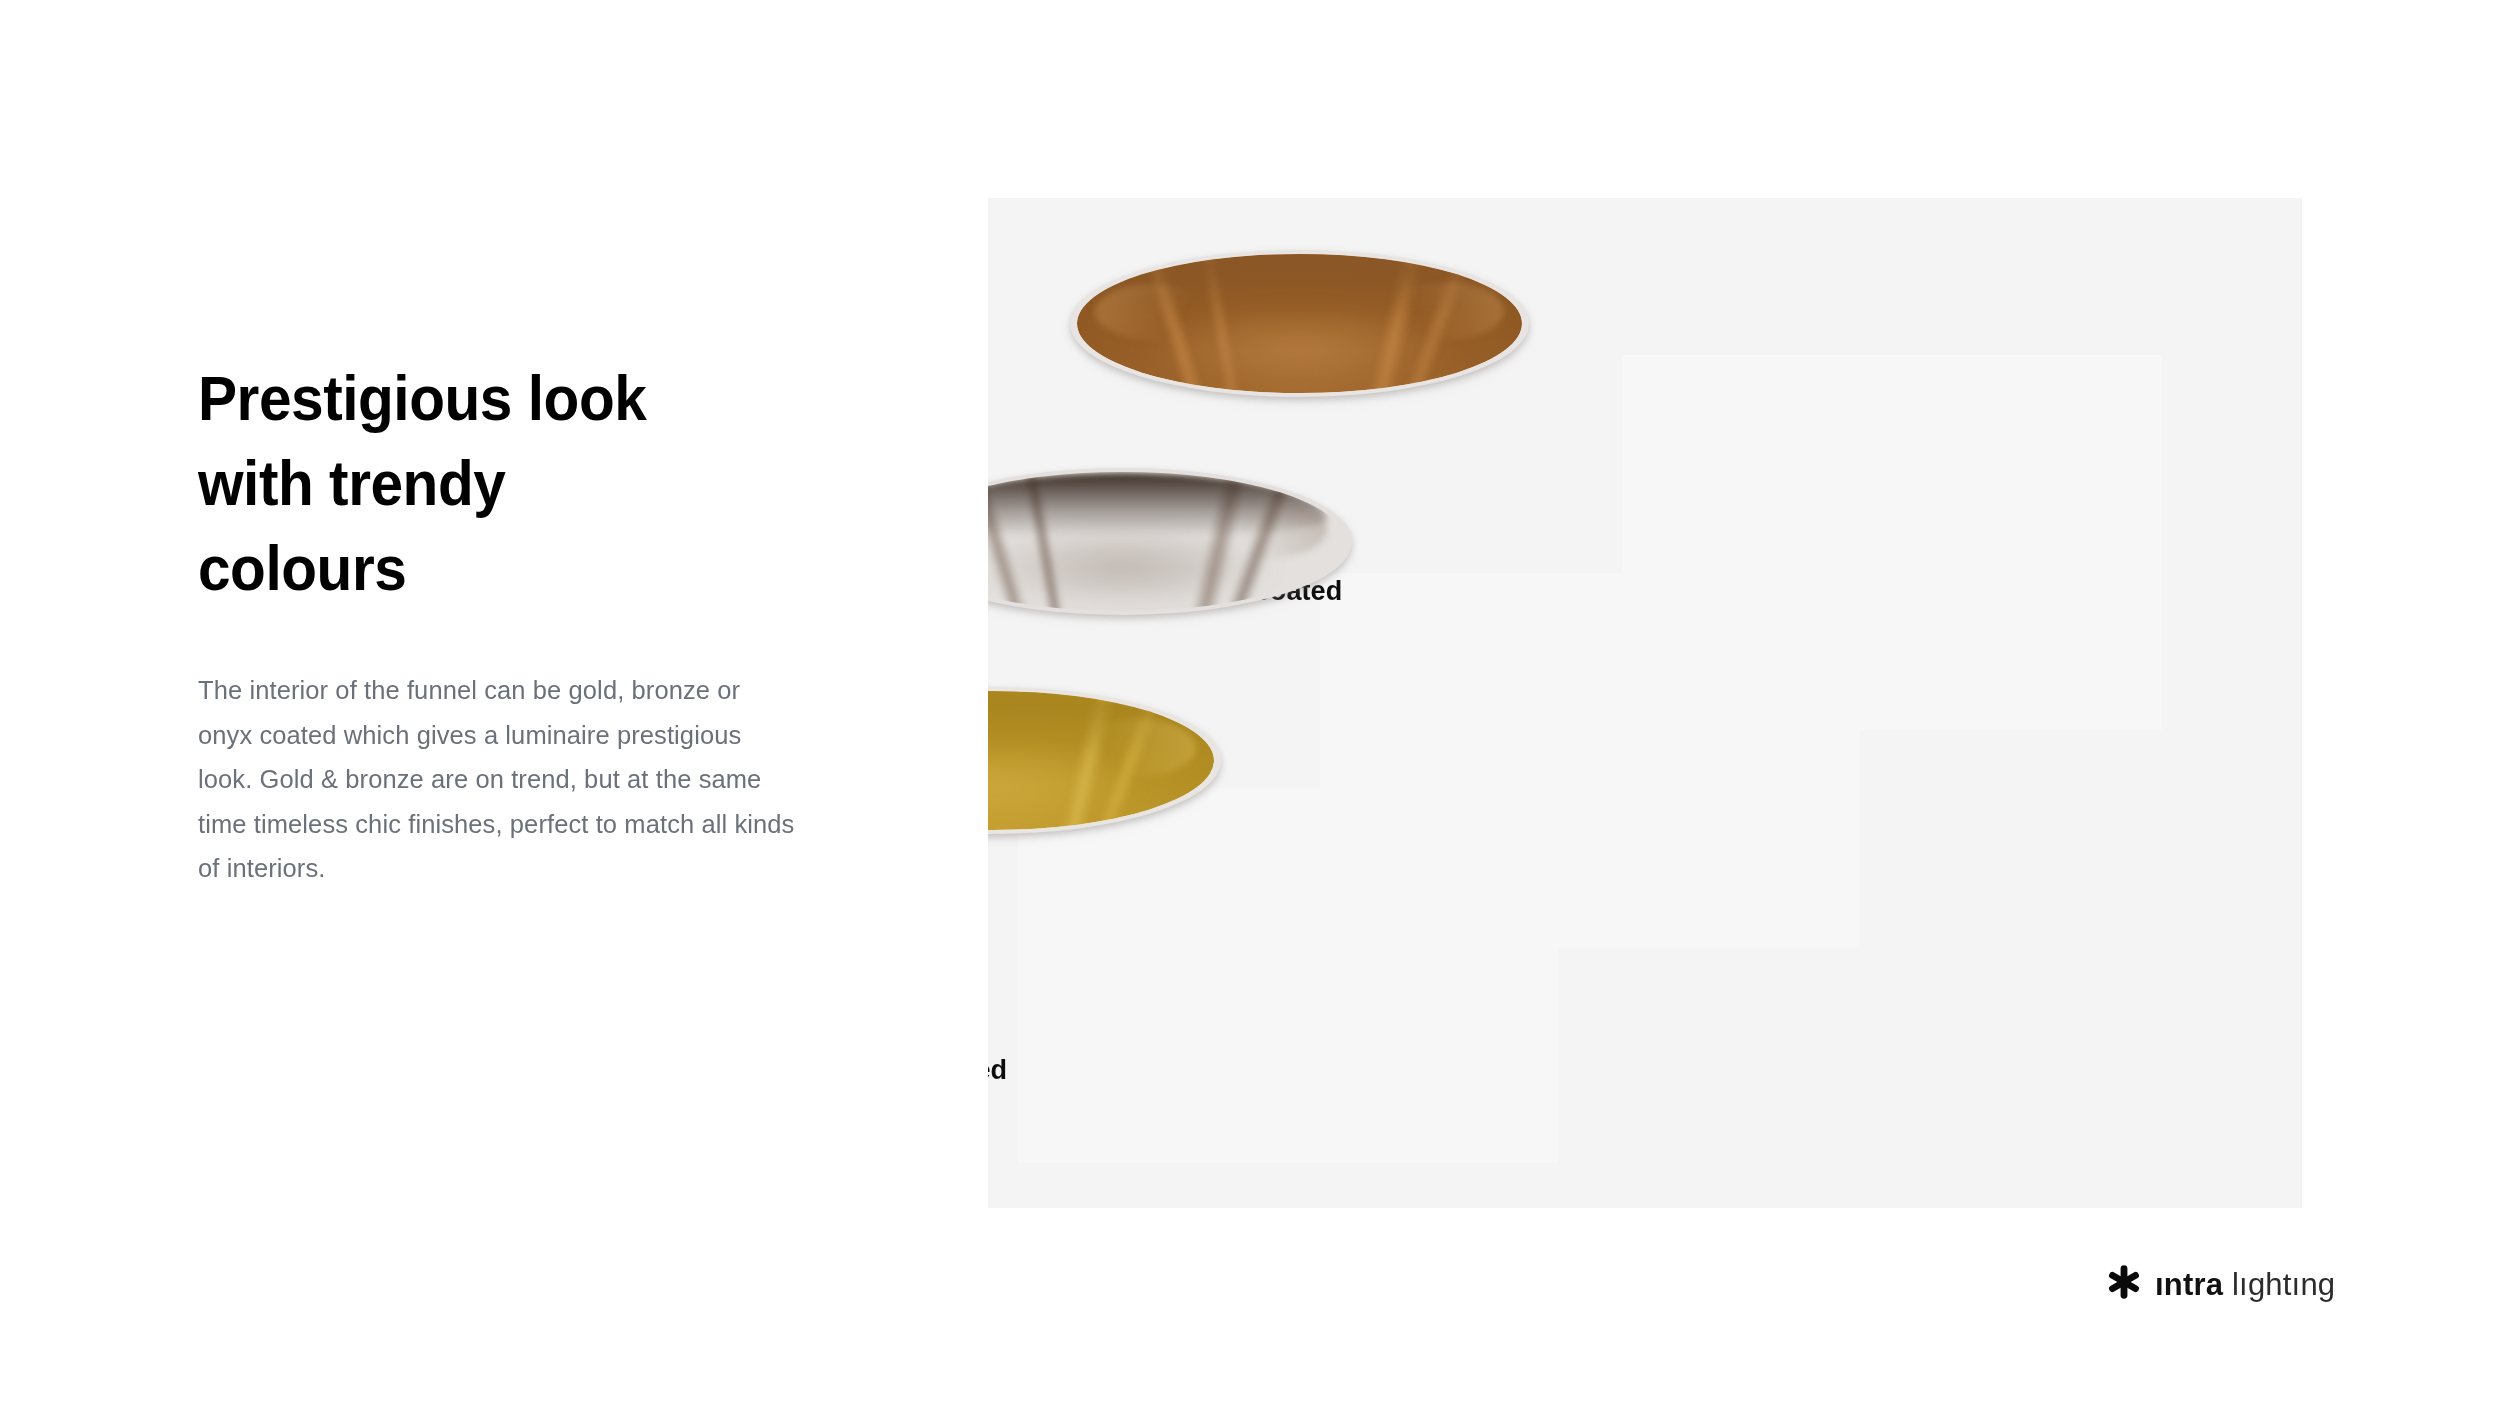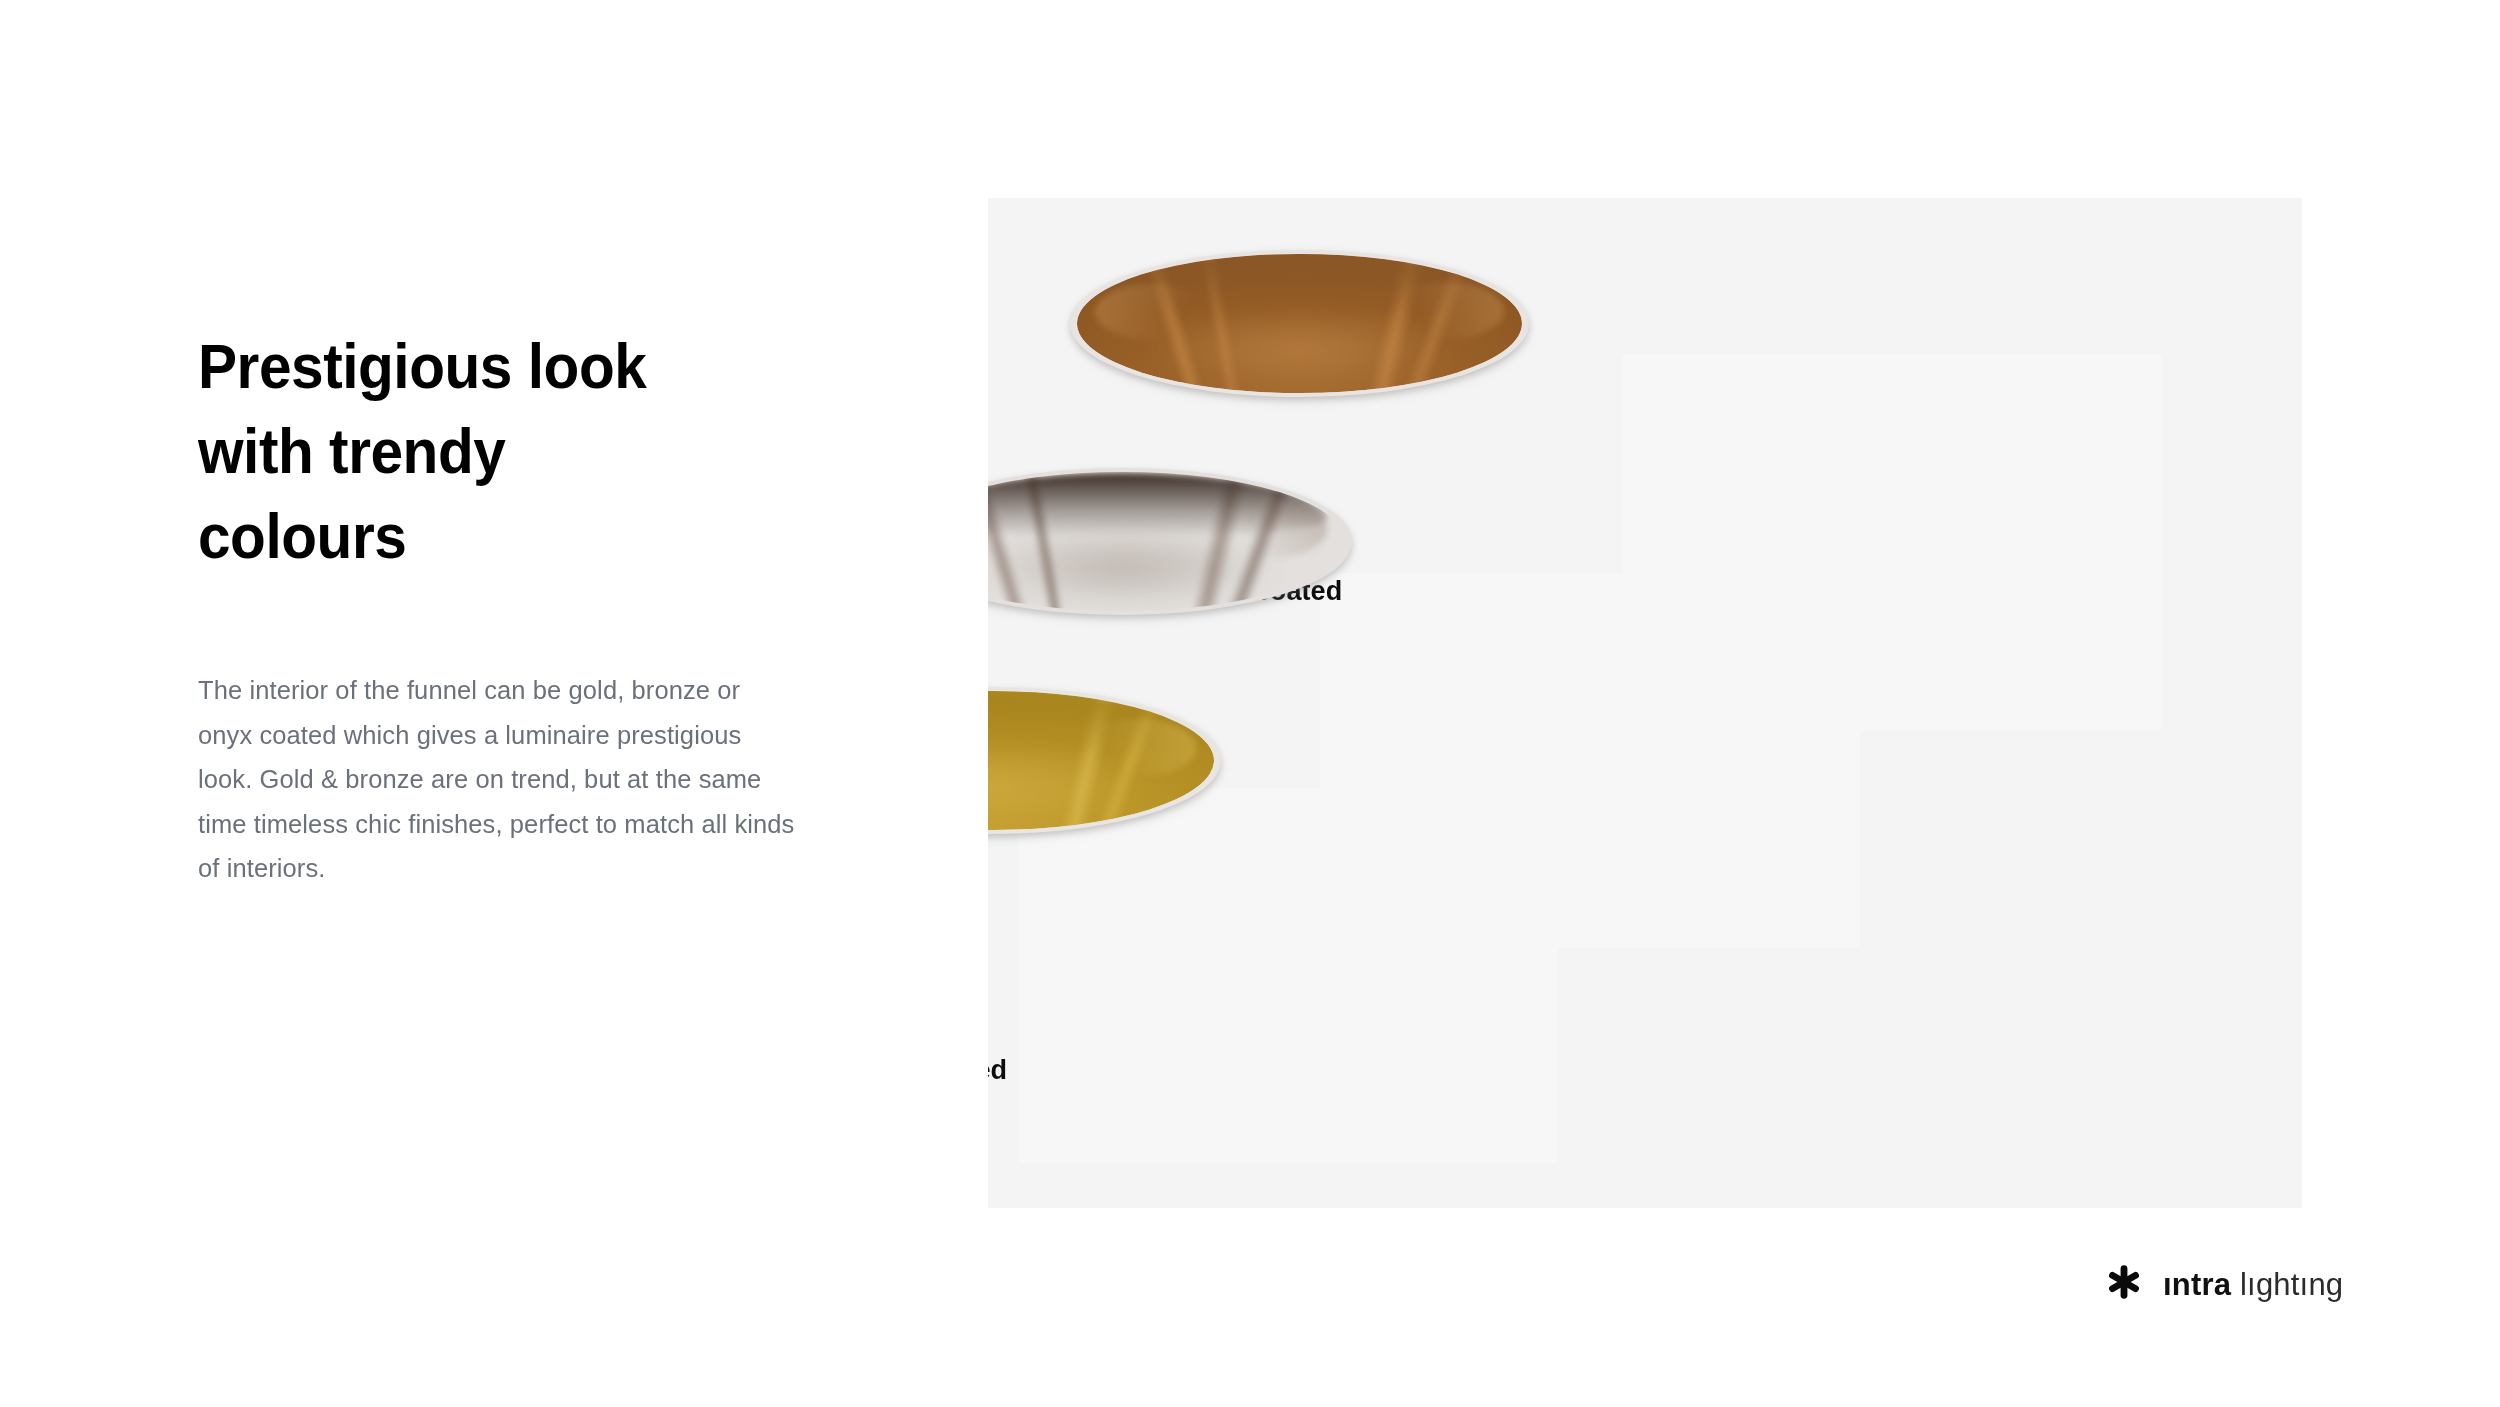--- a/index.html
+++ b/index.html
@@ -13,21 +13,21 @@
     position: relative;
     overflow: hidden;
     font-family: "Liberation Sans", sans-serif;
     -webkit-font-smoothing: antialiased;
   }
 
   
   .text-col {
     position: absolute;
     left: 198px;
-    top: 324px;
+    top: 356px;
     width: 620px;
   }
   .headline {
     font-family: "Liberation Sans Narrow", "Liberation Sans", sans-serif;
     font-weight: 700;
     font-size: 63px;
     line-height: 85px;
     letter-spacing: -0.5px;
     color: #000000;
     margin: 0;
@@ -148,21 +148,21 @@
     white-space: nowrap;
   }
 
   
   .logo {
     position: absolute;
     left: 2105px;
     top: 1263px;
     display: flex;
     align-items: center;
-    gap: 20px;
+    gap: 12px;
   }
   .logo-mark { display: block; }
   .logo-text {
     font-family: "Liberation Sans", sans-serif;
     font-size: 31px;
     letter-spacing: 0.2px;
     color: #111111;
     line-height: 1;
     white-space: nowrap;
   }

